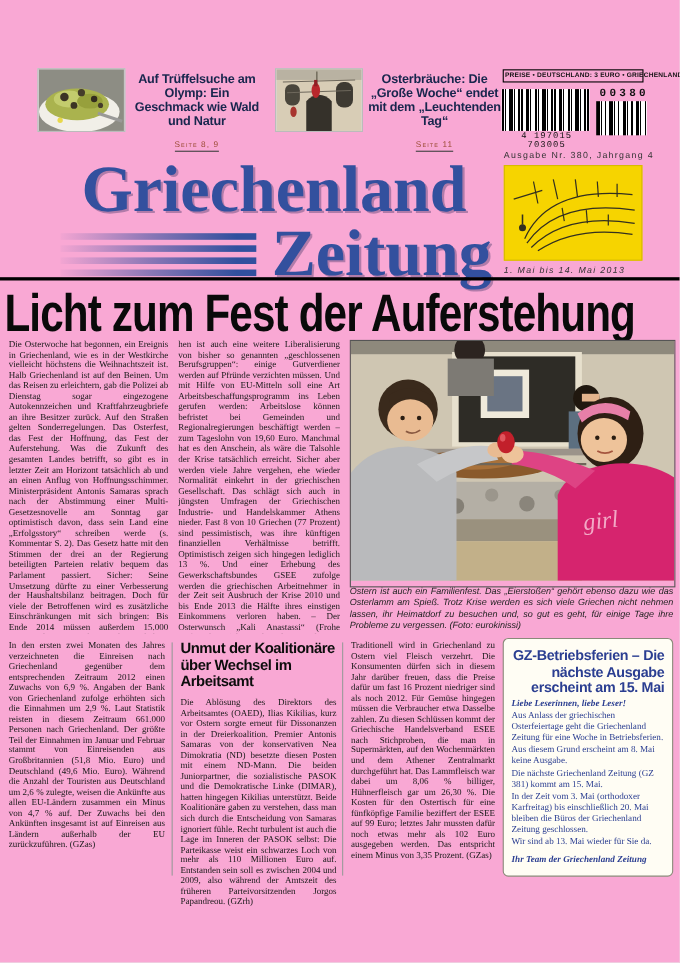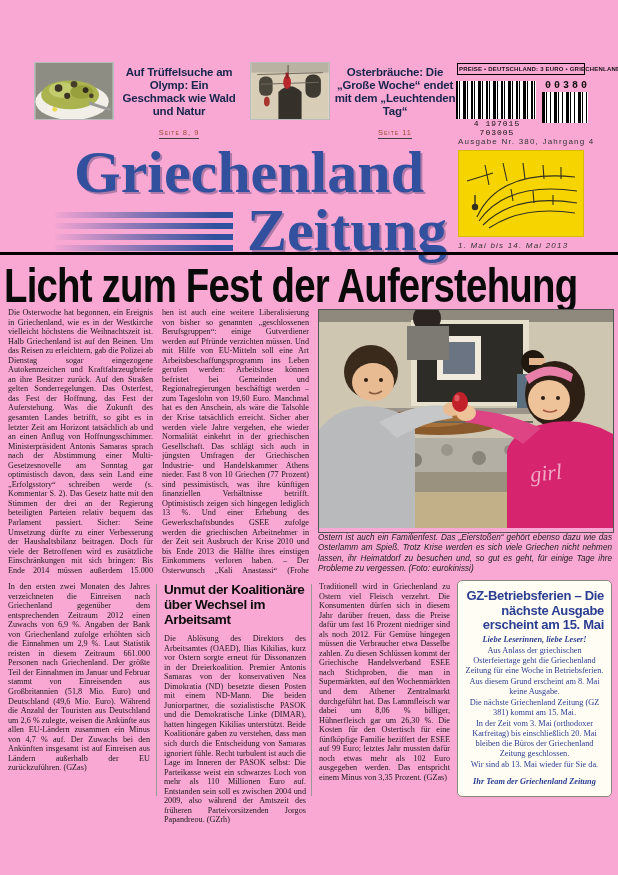--- a/index.html
+++ b/index.html
@@ -46,21 +46,21 @@
     text-align:justify; color:#222; }
   .photo-frame { border:1px solid #555; }
 
   
   .bot-head { font-family:"Liberation Sans", sans-serif; font-weight:bold; font-size:13.5px;
     line-height:15px; letter-spacing:-0.4px; color:#0d0d0d; margin-bottom:7px; }
   .vrule { width:1px; background:#999; }
   .notice-box { background:#fffdf4; border:1px solid #8a8a7a; border-radius:5px; padding:8px 7px; color:#2b3e91; }
   .notice-head { font-family:"Liberation Sans", sans-serif; font-weight:bold; font-size:13px; line-height:14.5px;
     letter-spacing:-0.3px; text-align:right; color:#2b3e91; margin-bottom:2px; }
-  .notice-p { font-size:8.3px; line-height:10px; text-align:center; margin-bottom:1px; }
+  .notice-p { font-size:8.3px; line-height:10px; margin-bottom:1px; }
   .notice-sal { font-weight:bold; font-style:italic; }
   .notice-sig { font-weight:bold; font-style:italic; margin-top:7px; }
 </style>
 </head>
 <body>
 
 <div class="page">
 
   <div class="abs" style="left:34px; top:62px;">
     <svg class="teaser-img" viewBox="0 0 80 58">

